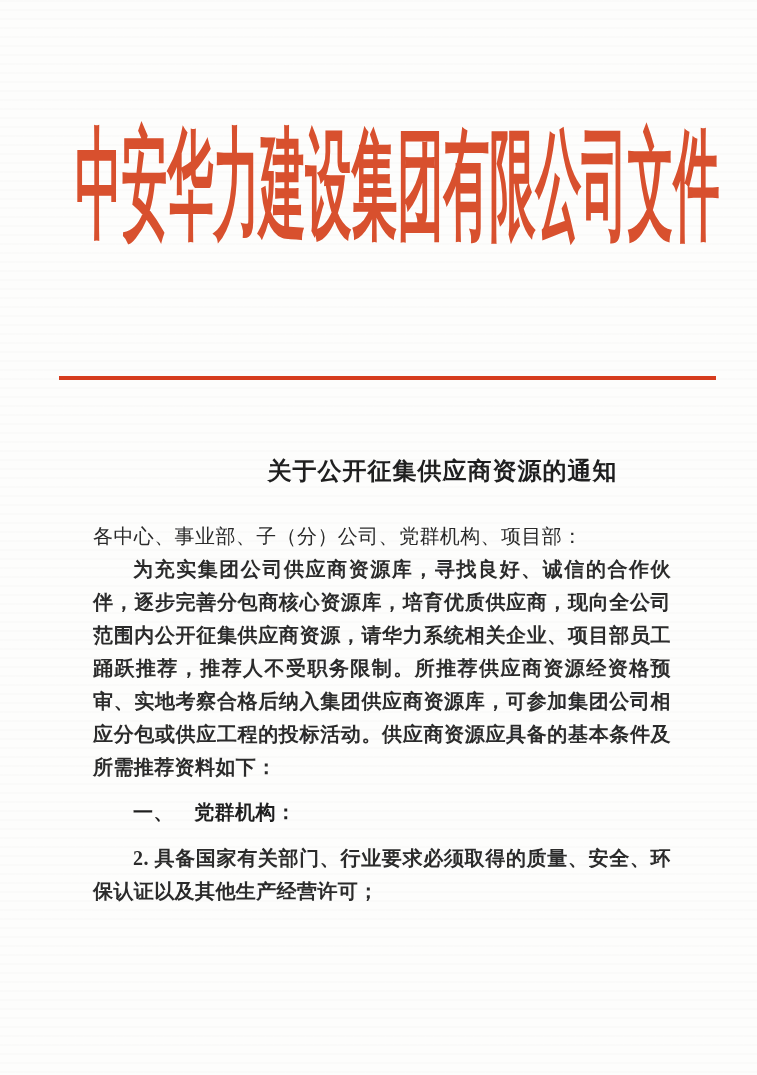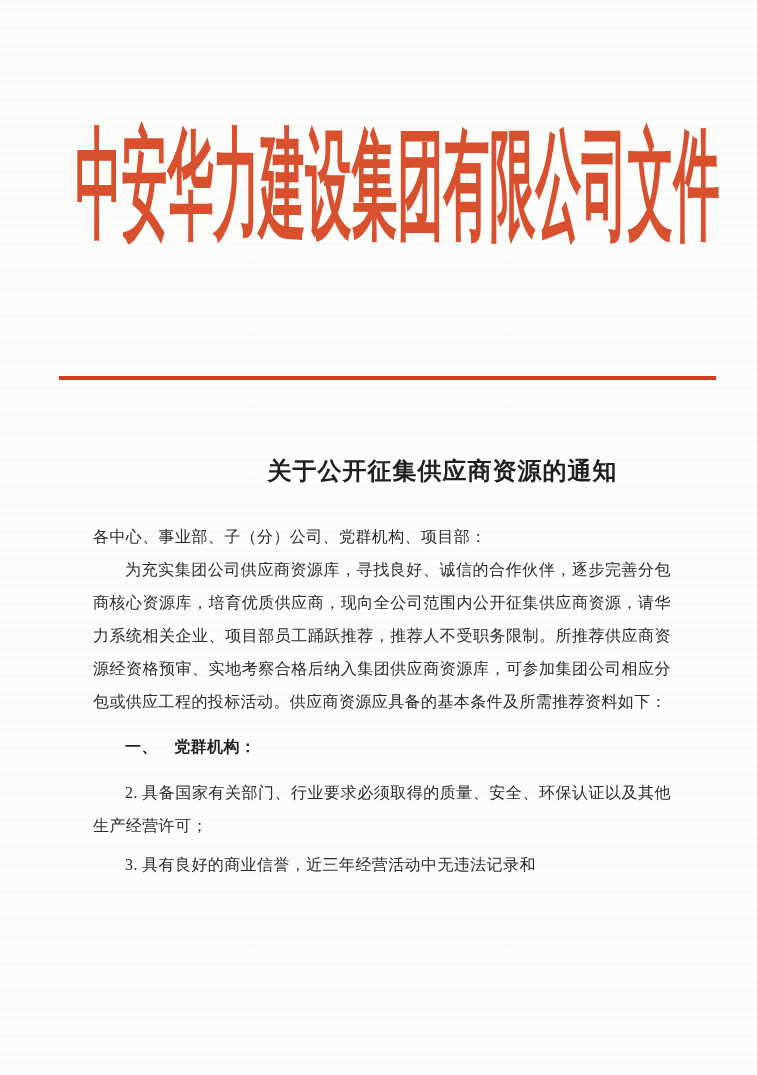--- a/index.html
+++ b/index.html
@@ -69,31 +69,32 @@
     font-weight: 700;
     letter-spacing: 1px;
     color: #1f1f1f;
     margin-left: 45px;
   }
   .doc-body {
     position: absolute;
     top: 520px;
     left: 93px;
     width: 578px;
-    font-size: 16px;
+    font-size: 20px;
     line-height: 33px;
     letter-spacing: 0.4px;
     text-align: justify;
     color: #2b2b2b;
   }
   .doc-body p {
     margin: 0;
   }
   .indent {
     text-indent: 2em;
+    font-weight: bold;
   }
   .section-heading {
     font-weight: 700;
     margin-top: 12px !important;
     margin-bottom: 13px !important;
     color: #1f1f1f;
   }
   .list-item {
     margin-top: 6px !important;
   }
@@ -108,16 +109,15 @@
 
   <div class="red-line"></div>
 
   <div class="notice-title">关于公开征集供应商资源的通知</div>
 
   <div class="doc-body">
     <p>各中心、事业部、子（分）公司、党群机构、项目部：</p>
     <p class="indent">为充实集团公司供应商资源库，寻找良好、诚信的合作伙伴，逐步完善分包商核心资源库，培育优质供应商，现向全公司范围内公开征集供应商资源，请华力系统相关企业、项目部员工踊跃推荐，推荐人不受职务限制。所推荐供应商资源经资格预审、实地考察合格后纳入集团供应商资源库，可参加集团公司相应分包或供应工程的投标活动。供应商资源应具备的基本条件及所需推荐资料如下：</p>
     <p class="indent section-heading">一、　党群机构：</p>
     <p class="indent list-item">2. 具备国家有关部门、行业要求必须取得的质量、安全、环保认证以及其他生产经营许可；</p>
-    <p class="indent list-item">3. 具有良好的商业信誉，近三年经营活动中无违法记录和</p>
   </div>
 
 </div>
 
 </body></html>

